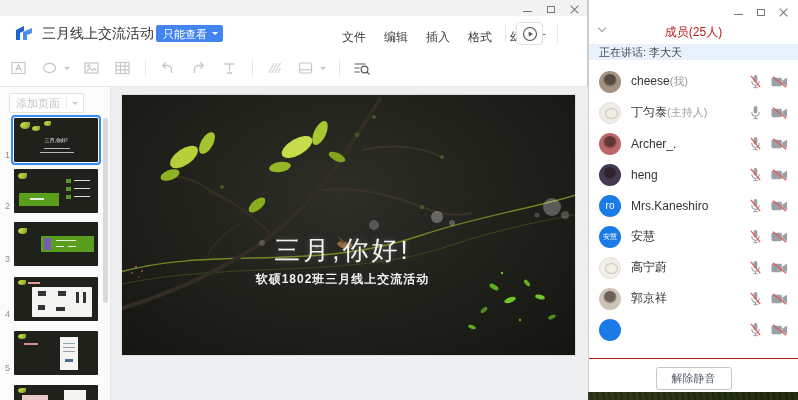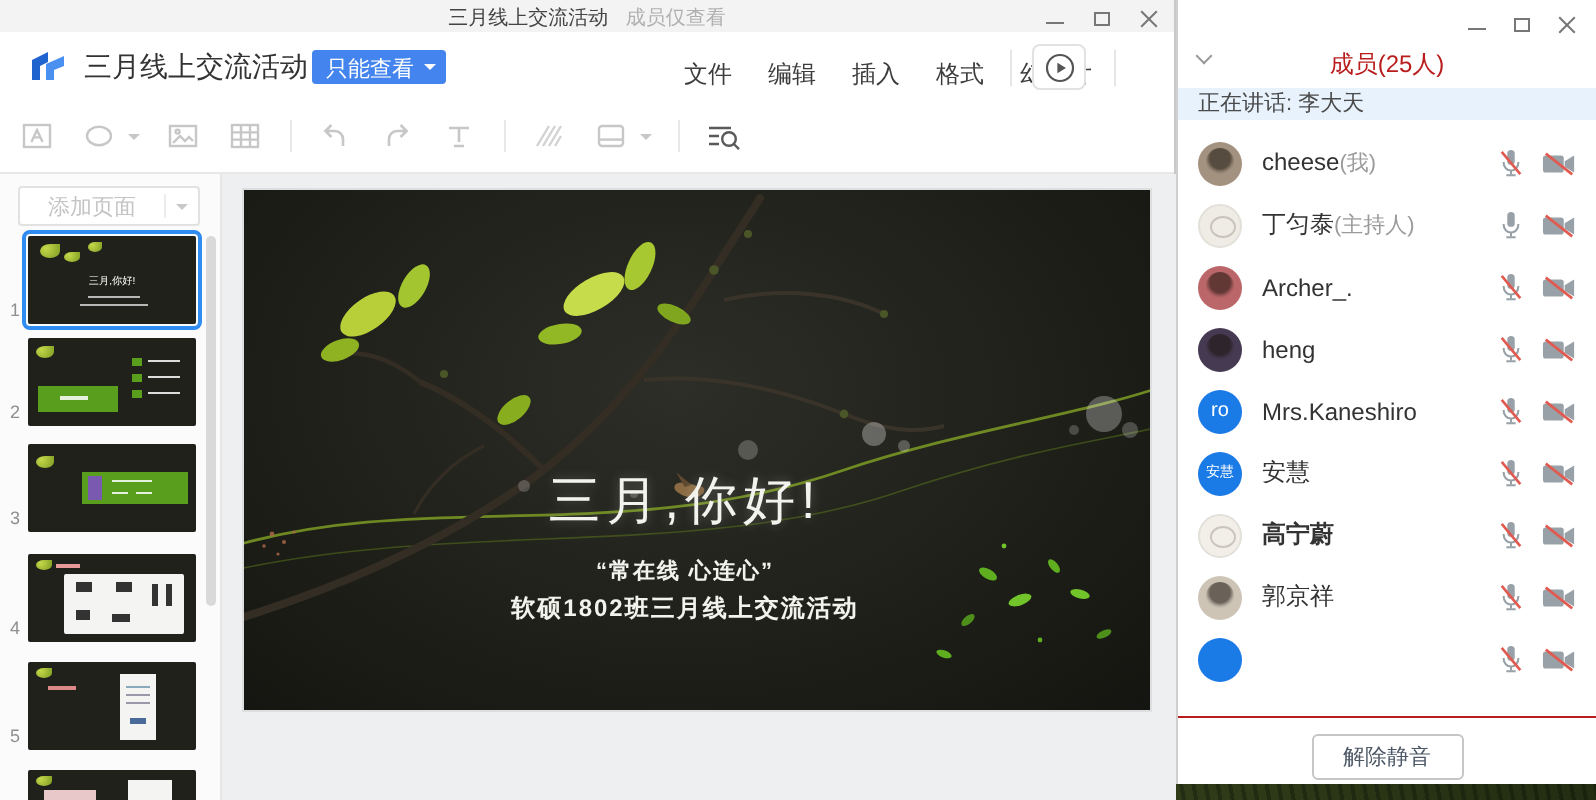--- a/index.html
+++ b/index.html
@@ -42,21 +42,21 @@
 
   .toolbar { position:absolute; left:0; top:50px; width:100%; height:37px; border-bottom:1px solid #e8e8e8; background:#fff;
     display:flex; align-items:center; padding-left:10px; gap:13px; }
   .tb-icon { width:18px; height:18px; display:inline-flex; align-items:center; }
   .tb-divider { width:1px; height:16px; background:#e8e8e8; }
   .tb-caret { width:0; height:0; border-left:3px solid transparent; border-right:3px solid transparent;
     border-top:3px solid #c7c7c7; margin-left:-8px; }
 
   
   .sidebar { position:absolute; left:0; top:87px; width:111px; height:313px; background:#fbfbfb; border-right:1px solid #e6e6e6; overflow:hidden; }
-  .add-page { position:absolute; left:9px; top:6px; width:91px; height:20px; border:1px solid #e2e2e2; background:#fff;
+  .add-page { position:absolute; left:9px; top:6px; width:75px; height:20px; border:1px solid #e2e2e2; background:#fff;
     border-radius:2px; font-size:11px; color:#c4c4c4; display:flex; align-items:center; cursor:default; }
   .add-page .lbl { flex:1; text-align:center; }
   .add-page .sep { width:1px; height:12px; background:#ececec; }
   .add-page .dd { width:16px; display:flex; justify-content:center; }
   .add-page .dd i { width:0; height:0; border-left:3px solid transparent; border-right:3px solid transparent; border-top:3px solid #c9c9c9; }
   .thumb { position:absolute; left:14px; width:84px; height:44px; background:#20211a; cursor:pointer; overflow:hidden; border-radius:1px; }
   .thumb.selected { outline:2px solid #2f8cf0; outline-offset:1px; }
   .thumb-num { position:absolute; left:3px; width:9px; text-align:center; font-size:9px; color:#8f8f8f; }
   .sb-scroll { position:absolute; right:2px; top:31px; width:5px; height:185px; background:#d9d9d9; border-radius:3px; cursor:pointer; }
   
@@ -101,24 +101,20 @@
 </style>
 </head>
 <body>
 
 <div class="screen">
   <div class="wallpaper"></div>
 
   <div class="app-window">
 
     <div class="titlebar">
-      <div class="titlebar-text">
-        <span>三月线上交流活动</span>
-        <span class="status">成员仅查看</span>
-      </div>
       <div class="win-controls">
         <span class="wc wc-min"></span>
         <span class="wc wc-max"></span>
         <span class="wc wc-close"></span>
       </div>
     </div>
 
     <div class="app-header">
       <svg class="logo" viewBox="0 0 20 20">
         <polygon points="2,7 10,3 10,8 6,10 6,17 2,17" fill="#1f63cf"></polygon>
@@ -348,21 +344,20 @@
           <g fill="#b06a4a" opacity="0.8">
             <circle cx="14" cy="172" r="1.2"></circle>
               <circle cx="20" cy="176" r="1"></circle>
               <circle cx="10" cy="178" r="0.9"></circle>
             <circle cx="25" cy="171" r="0.8"></circle>
               <circle cx="17" cy="182" r="0.8"></circle>
           </g>
         </svg>
         <div class="slide-text">
           <div class="slide-title">三月,你好!</div>
-          <div class="slide-quote">“常在线 心连心”</div>
           <div class="slide-sub">软硕1802班三月线上交流活动</div>
         </div>
       </div>
     </div>
   </div>
 
   <div class="panel">
     <div class="panel-controls">
       <span class="wc wc-min"></span>
       <span class="wc wc-max"></span>
@@ -499,21 +494,21 @@
               <polygon points="12,4.5 17,1.5 17,10.5 12,7.5" fill="#98a1a8"></polygon>
               <line x1="2" y1="0.5" x2="16" y2="11.5" stroke="#e05a50" stroke-width="1.4"></line>
             </svg>
         </span>
       </div>
 
       <div class="m-row">
         <span class="avatar sketch" style="background-color: rgb(242, 239, 233);">
             <i></i>
           </span>
-        <span class="m-name"><b style="font-weight:bold">高宁蔚</b><em></em></span>
+        <span class="m-name"><b style="font-weight:normal">高宁蔚</b><em></em></span>
         <span class="row-icons">
           <svg width="13" height="15" viewBox="0 0 14 16">
               <rect x="5" y="1" width="4" height="8" rx="2" fill="#98a1a8"></rect>
               <path d="M3,7.5 C3,10.3 4.8,12 7,12 C9.2,12 11,10.3 11,7.5" fill="none" stroke="#98a1a8" stroke-width="1.1"></path>
               <line x1="7" y1="12" x2="7" y2="14.2" stroke="#98a1a8" stroke-width="1.1"></line>
               <line x1="4.5" y1="14.6" x2="9.5" y2="14.6" stroke="#98a1a8" stroke-width="1.1"></line>
               <line x1="2" y1="2" x2="12" y2="14" stroke="#e05a50" stroke-width="1.4"></line>
             </svg>
           <svg width="17" height="12" viewBox="0 0 18 12">
               <rect x="0.5" y="1.5" width="11" height="9" rx="1.5" fill="#98a1a8"></rect>

